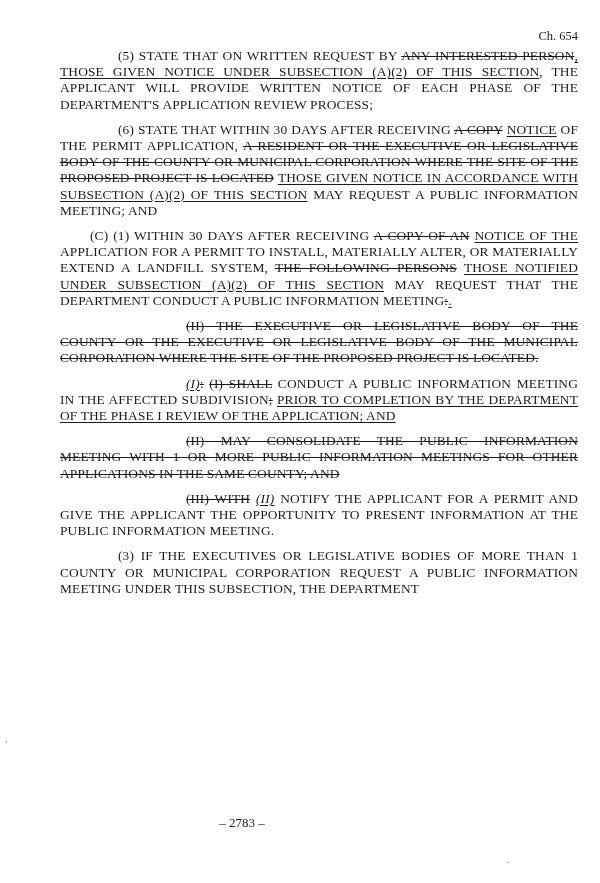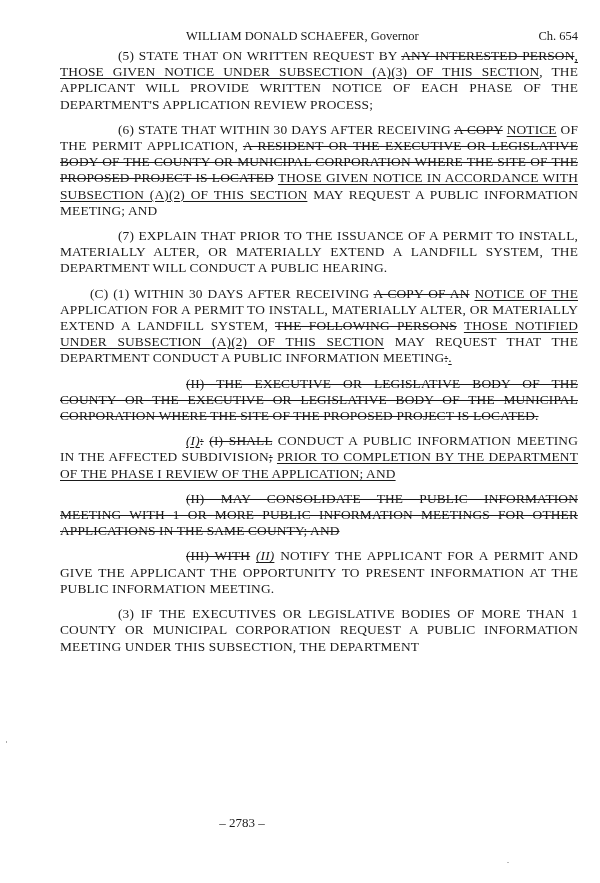--- a/index.html
+++ b/index.html
@@ -18,28 +18,26 @@
   .uline { text-decoration: underline; text-decoration-thickness: 1px; text-underline-offset: 2px; }
   .ital { font-style: italic; }
   .footer { position: absolute; top: 815px; left: 0; width: 484px; text-align: center; font-size: 13px; }
   .speck { position: absolute; left: 507px; top: 862px; width: 2px; height: 1px; background: #bbb; }
   .speck2 { position: absolute; left: 6px; top: 741px; width: 1px; height: 2px; background: #aaa; }
 </style>
 </head>
 <body>
 
 <div class="header">
-  <span class="title">WILLIAM DONALD SCHAEFER, Governor</span>
   <span class="chapter">Ch. 654</span>
 </div>
 
 <div class="body" id="doc-body">
-    <p class="para ind1"><span>(5)  STATE THAT ON WRITTEN REQUEST BY </span><span class="strike">ANY INTERESTED PERSON</span><span class="uline">, THOSE GIVEN NOTICE UNDER SUBSECTION (A)(3) OF THIS SECTION</span><span>, THE APPLICANT WILL PROVIDE WRITTEN NOTICE OF EACH PHASE OF THE DEPARTMENT'S APPLICATION REVIEW PROCESS;</span></p>
+    <p class="para ind1"><span>(5)  STATE THAT ON WRITTEN REQUEST BY </span><span class="strike">ANY INTERESTED PERSON</span><span class="uline">, THOSE GIVEN NOTICE UNDER SUBSECTION (A)(2) OF THIS SECTION</span><span>, THE APPLICANT WILL PROVIDE WRITTEN NOTICE OF EACH PHASE OF THE DEPARTMENT'S APPLICATION REVIEW PROCESS;</span></p>
     <p class="para ind1"><span>(6)  STATE THAT WITHIN 30 DAYS AFTER RECEIVING </span><span class="strike">A COPY</span><span> </span><span class="uline">NOTICE</span><span> OF THE PERMIT APPLICATION, </span><span class="strike">A RESIDENT OR THE EXECUTIVE OR LEGISLATIVE BODY OF THE COUNTY OR MUNICIPAL CORPORATION WHERE THE SITE OF THE PROPOSED PROJECT IS LOCATED</span><span> </span><span class="uline">THOSE GIVEN NOTICE IN ACCORDANCE WITH SUBSECTION (A)(2) OF THIS SECTION</span><span> MAY REQUEST A PUBLIC INFORMATION MEETING; AND</span></p>
-    <p class="para ind1"><span>(7)  EXPLAIN THAT PRIOR TO THE ISSUANCE OF A PERMIT TO INSTALL, MATERIALLY ALTER, OR MATERIALLY EXTEND A LANDFILL SYSTEM, THE DEPARTMENT WILL CONDUCT A PUBLIC HEARING.</span></p>
     <p class="para ind2"><span>(C)  (1)  WITHIN 30 DAYS AFTER RECEIVING </span><span class="strike">A COPY OF AN</span><span> </span><span class="uline">NOTICE OF THE</span><span> APPLICATION FOR A PERMIT TO INSTALL, MATERIALLY ALTER, OR MATERIALLY EXTEND A LANDFILL SYSTEM, </span><span class="strike">THE FOLLOWING PERSONS</span><span> </span><span class="uline">THOSE NOTIFIED UNDER SUBSECTION (A)(2) OF THIS SECTION</span><span> MAY REQUEST THAT THE DEPARTMENT CONDUCT A PUBLIC INFORMATION MEETING</span><span class="strike">:</span><span class="uline">.</span></p>
     <p class="para ind3"><span class="strike">(II)  THE EXECUTIVE OR LEGISLATIVE BODY OF THE COUNTY OR THE EXECUTIVE OR LEGISLATIVE BODY OF THE MUNICIPAL CORPORATION WHERE THE SITE OF THE PROPOSED PROJECT IS LOCATED.</span></p>
     <p class="para ind3"><span class="ital uline">(I)</span><span class="strike">:</span><span> </span><span class="strike">(I) SHALL</span><span> CONDUCT A PUBLIC INFORMATION MEETING IN THE AFFECTED SUBDIVISION</span><span class="strike">;</span><span> </span><span class="uline">PRIOR TO COMPLETION BY THE DEPARTMENT OF THE PHASE I REVIEW OF THE APPLICATION; AND</span></p>
     <p class="para ind3"><span class="strike">(II)  MAY CONSOLIDATE THE PUBLIC INFORMATION MEETING WITH 1 OR MORE PUBLIC INFORMATION MEETINGS FOR OTHER APPLICATIONS IN THE SAME COUNTY; AND</span></p>
     <p class="para ind3"><span class="strike">(III) WITH</span><span>  </span><span class="ital uline">(II)</span><span>  NOTIFY THE APPLICANT FOR A PERMIT AND GIVE THE APPLICANT THE OPPORTUNITY TO PRESENT INFORMATION AT THE PUBLIC INFORMATION MEETING.</span></p>
     <p class="para ind1"><span>(3)  IF THE EXECUTIVES OR LEGISLATIVE BODIES OF MORE THAN 1 COUNTY OR MUNICIPAL CORPORATION REQUEST A PUBLIC INFORMATION MEETING UNDER THIS SUBSECTION, THE DEPARTMENT</span></p>
   </div>
 
 <div class="footer">– 2783 –</div>
 <div class="speck"></div>

